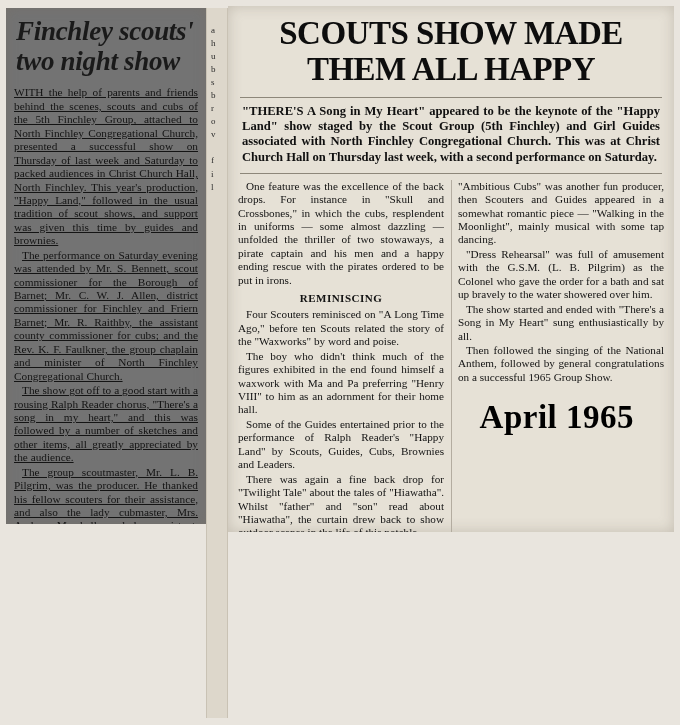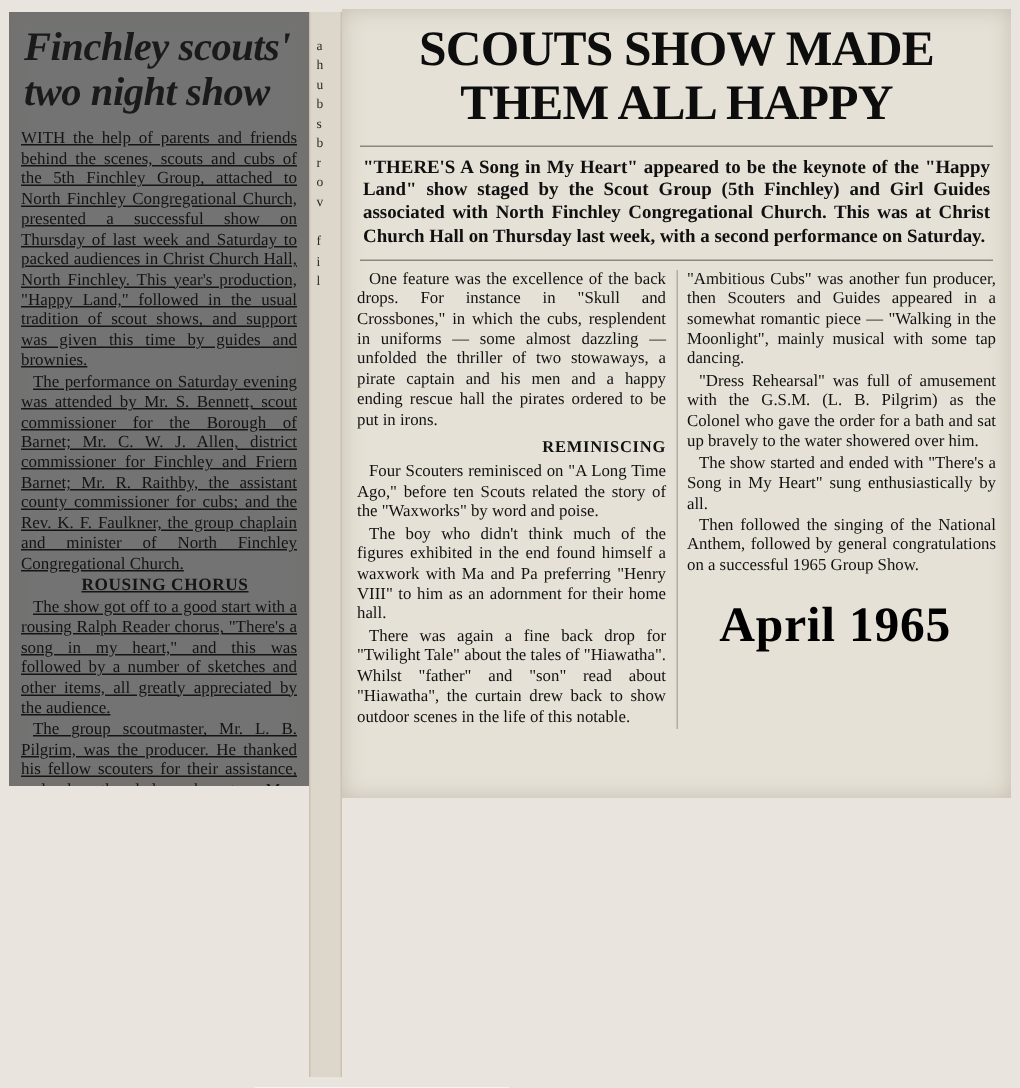--- a/index.html
+++ b/index.html
@@ -143,21 +143,21 @@
     text-align: justify;
     color: #121212;
     hyphens: auto;
   }
   .col p {
     margin: 0 0 1px 0;
     text-indent: 8px;
   }
   .col p.nohang { text-indent: 0; }
   .col .subhead2 {
-    text-align: right;
+    text-align: center;
     font-weight: bold;
     font-size: 11px;
     letter-spacing: 0.5px;
     margin: 5px 0 3px 0;
     text-indent: 0;
   }
 
   
   .date-stamp {
     position: absolute;
@@ -173,21 +173,20 @@
 </head>
 <body>
 
 <div id="page">
 
   <div class="clip-left">
     <div class="left-headline">Finchley scouts' two night show</div>
     <div class="left-body">
       <p class="first">WITH the help of parents and friends behind the scenes, scouts and cubs of the 5th Finchley Group, attached to North Finchley Congregational Church, presented a successful show on Thursday of last week and Saturday to packed audiences in Christ Church Hall, North Finchley. This year's production, "Happy Land," followed in the usual tradition of scout shows, and support was given this time by guides and brownies.</p>
       <p>The performance on Saturday evening was attended by Mr. S. Bennett, scout commissioner for the Borough of Barnet; Mr. C. W. J. Allen, district commissioner for Finchley and Friern Barnet; Mr. R. Raithby, the assistant county commissioner for cubs; and the Rev. K. F. Faulkner, the group chaplain and minister of North Finchley Congregational Church.</p>
-      <p class="subhead">ROUSING CHORUS</p>
       <p>The show got off to a good start with a rousing Ralph Reader chorus, "There's a song in my heart," and this was followed by a number of sketches and other items, all greatly appreciated by the audience.</p>
       <p>The group scoutmaster, Mr. L. B. Pilgrim, was the producer. He thanked his fellow scouters for their assistance, and also the lady cubmaster, Mrs. Audrey Marshall, and her assistant, Malcolm Wilford.</p>
       <p>The scouts were trained for the musical items by Mr. C. E. T. Dolling, the show pianist.</p>
     </div>
   </div>
 
   <div class="spine">
     <div class="spine-text">
       <span>a</span>
       <span>h</span>
@@ -206,24 +205,25 @@
   </div>
 
   <div class="clip-right">
     <div class="right-headline">SCOUTS SHOW MADE THEM ALL HAPPY</div>
     <hr class="rule">
     <div class="right-lead">"THERE'S A Song in My Heart" appeared to be the keynote of the "Happy Land" show staged by the Scout Group (5th Finchley) and Girl Guides associated with North Finchley Congregational Church. This was at Christ Church Hall on Thursday last week, with a second performance on Saturday.</div>
     <hr class="rule">
 
     <div class="cols">
       <div class="col">
-        <p>One feature was the excellence of the back drops. For instance in "Skull and Crossbones," in which the cubs, resplendent in uniforms — some almost dazzling — unfolded the thriller of two stowaways, a pirate captain and his men and a happy ending rescue hall the pirates ordered to be put in irons.</p>
+        <p>One feature was the excellence of the back drops. For instance in "Skull and Crossbones," in which the cubs, resplendent in uniforms — some almost dazzling — unfolded the thriller of two stowaways, a pirate captain and his men and a happy ending rescue with the pirates ordered to be put in irons.</p>
         <p class="subhead2">REMINISCING</p>
         <p>Four Scouters reminisced on "A Long Time Ago," before ten Scouts related the story of the "Waxworks" by word and poise.</p>
         <p>The boy who didn't think much of the figures exhibited in the end found himself a waxwork with Ma and Pa preferring "Henry VIII" to him as an adornment for their home hall.</p>
+        <p>Some of the Guides entertained prior to the performance of Ralph Reader's "Happy Land" by Scouts, Guides, Cubs, Brownies and Leaders.</p>
         <p>There was again a fine back drop for "Twilight Tale" about the tales of "Hiawatha". Whilst "father" and "son" read about "Hiawatha", the curtain drew back to show outdoor scenes in the life of this notable.</p>
       </div>
       <div class="col">
         <p class="nohang">"Ambitious Cubs" was another fun producer, then Scouters and Guides appeared in a somewhat romantic piece — "Walking in the Moonlight", mainly musical with some tap dancing.</p>
         <p>"Dress Rehearsal" was full of amusement with the G.S.M. (L. B. Pilgrim) as the Colonel who gave the order for a bath and sat up bravely to the water showered over him.</p>
         <p>The show started and ended with "There's a Song in My Heart" sung enthusiastically by all.</p>
         <p>Then followed the singing of the National Anthem, followed by general congratulations on a successful 1965 Group Show.</p>
       </div>
     </div>
 

